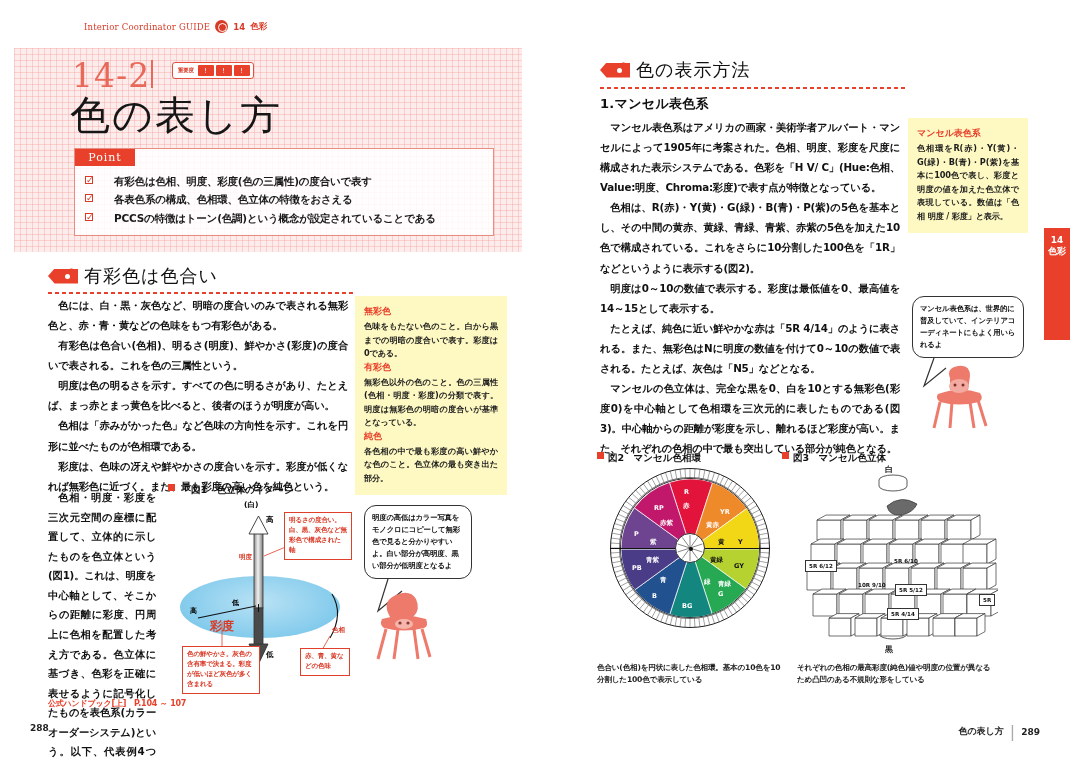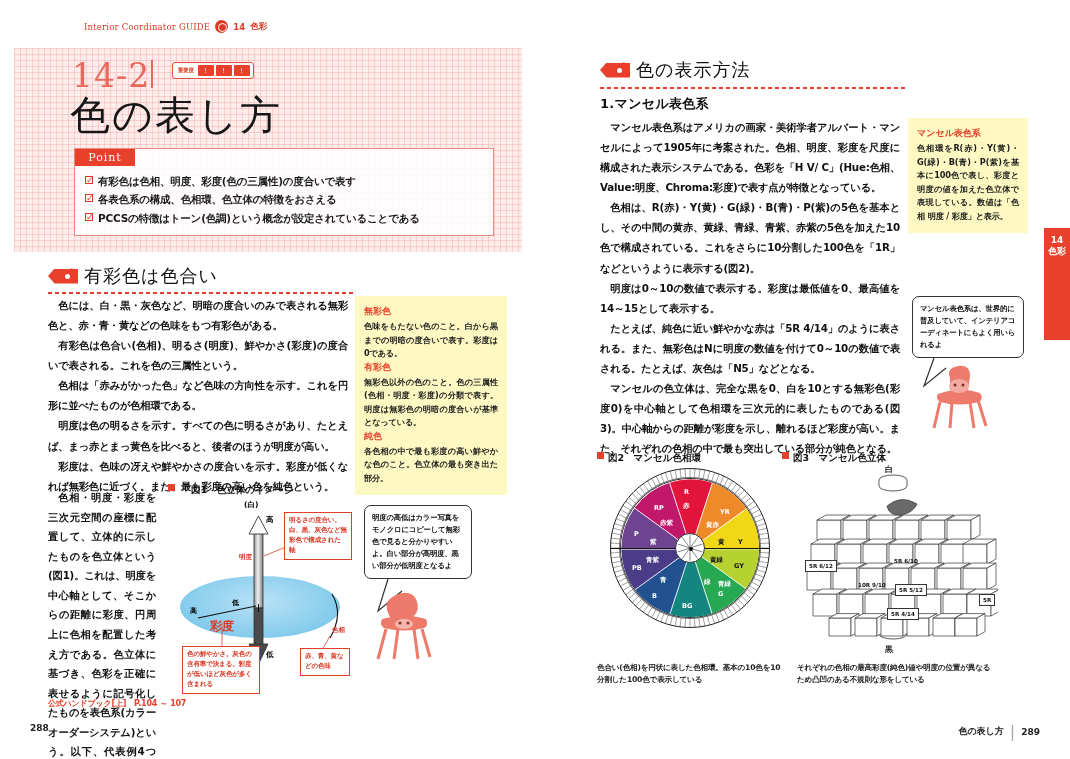--- a/index.html
+++ b/index.html
@@ -44,21 +44,21 @@
   .chap-title { position: absolute; left: 56px; top: 40px;
     font-family: "DejaVu Serif","Liberation Serif",serif; font-size: 40px; color: #161616;
     letter-spacing: 2px; }
 
   .point-box { position: absolute; left: 60px; top: 100px; width: 420px;
     border: 1px solid #e98c80; background: rgba(255,255,255,.86); }
   .point-tab { width: 60px; height: 17px; background: #e8402a; color: #fff;
     font-family: "DejaVu Serif","Liberation Serif",serif; font-size: 11px;
     display: flex; align-items: center; justify-content: center; letter-spacing: 1px; }
   .point-list { padding: 6px 10px 8px 10px; }
-  .point-item { display: flex; align-items: flex-start; gap: 5px; font-size: 10.5px;
+  .point-item { display: flex; align-items: flex-start; gap: 21px; font-size: 10.5px;
     color: #1a1a1a; font-weight: bold; line-height: 1.75; letter-spacing: -.2px; }
   .chk { flex: none; width: 8px; height: 8px; border: 1.2px solid #d93a26; margin-top: 4px;
     position: relative; background: #fff; }
   .chk::after { content: "✓"; position: absolute; left: 0px; top: -4px; font-size: 9px; color: #d93a26; }
 
   
   .sec-head { display: flex; align-items: center; gap: 6px; }
   .sec-tag { position: relative; width: 30px; height: 15px; background: #e8402a;
     clip-path: polygon(0% 50%, 22% 0%, 100% 0%, 100% 100%, 22% 100%); }
   .sec-tag::after { content:""; position:absolute; right:8px; top:5px; width:5px; height:5px;
@@ -82,21 +82,21 @@
 
   
   .fig-head { display: flex; align-items: flex-start; gap: 4px; font-size: 9.5px; font-weight: bold; color: #111; }
   .fig-sq { width: 7px; height: 7px; background: #e8402a; }
 
   
   .callout { border: 1px solid #e0402a; background: #fff; color: #d93a26;
     font-size: 6.6px; line-height: 1.5; padding: 3px 4px; font-weight: bold; letter-spacing: -.2px; }
 
   
-  .bubble { border: 1.3px solid #333; border-radius: 7px; background: #fff;
+  .bubble { border: 1.3px solid #333; border-radius: 12px; background: #fff;
     font-size: 7.4px; line-height: 1.62; color: #111; padding: 6px 7px; font-weight: bold;
     letter-spacing: -.2px; position: relative; }
 
   
   .page-right { position: absolute; left: 535px; top: 0; width: 535px; height: 759px; }
   .sub-head { font-size: 13px; font-weight: bold; color: #111; letter-spacing: .3px; }
 
   .side-tab { position: absolute; right: 0px; top: 228px; width: 26px; height: 112px;
     background: #e8402a; color: #fff; display: flex; flex-direction: column; align-items: center;
     padding-top: 7px; gap: 1px; }
@@ -175,22 +175,22 @@
           <span class="sec-stroke"></span>
         </span>
         <span class="sec-title">有彩色は色合い</span>
       </div>
       <div class="sec-rule" style="margin-top:4px;"></div>
     </div>
 
     <div class="body-col" style="position:absolute; left:48px; top:295px; width:300px;">
       <p>色には、白・黒・灰色など、明暗の度合いのみで表される無彩色と、赤・青・黄などの色味をもつ有彩色がある。</p>
       <p>有彩色は色合い(色相)、明るさ(明度)、鮮やかさ(彩度)の度合いで表される。これを色の三属性という。</p>
+      <p>明度は色の明るさを示す。すべての色に明るさがあり、たとえば、まっ赤とまっ黄色を比べると、後者のほうが明度が高い。</p>
       <p>色相は「赤みがかった色」など色味の方向性を示す。これを円形に並べたものが色相環である。</p>
-      <p>明度は色の明るさを示す。すべての色に明るさがあり、たとえば、まっ赤とまっ黄色を比べると、後者のほうが明度が高い。</p>
       <p>彩度は、色味の冴えや鮮やかさの度合いを示す。彩度が低くなれば無彩色に近づく。また、最も彩度の高い色を純色という。</p>
     </div>
 
     <div class="body-col" style="position:absolute; left:48px; top:488px; width:108px; line-height:1.9;">
       <p>色相・明度・彩度を三次元空間の座標に配置して、立体的に示したものを色立体という(図1)。これは、明度を中心軸として、そこからの距離に彩度、円周上に色相を配置した考え方である。色立体に基づき、色彩を正確に表せるように記号化したものを表色系(カラーオーダーシステム)という。以下、代表例4つを解説する。</p>
     </div>
 
     <div class="gloss" style="position:absolute; left:355px; top:296px; width:152px;">
       <div>
         <div class="gloss-term">無彩色</div>

